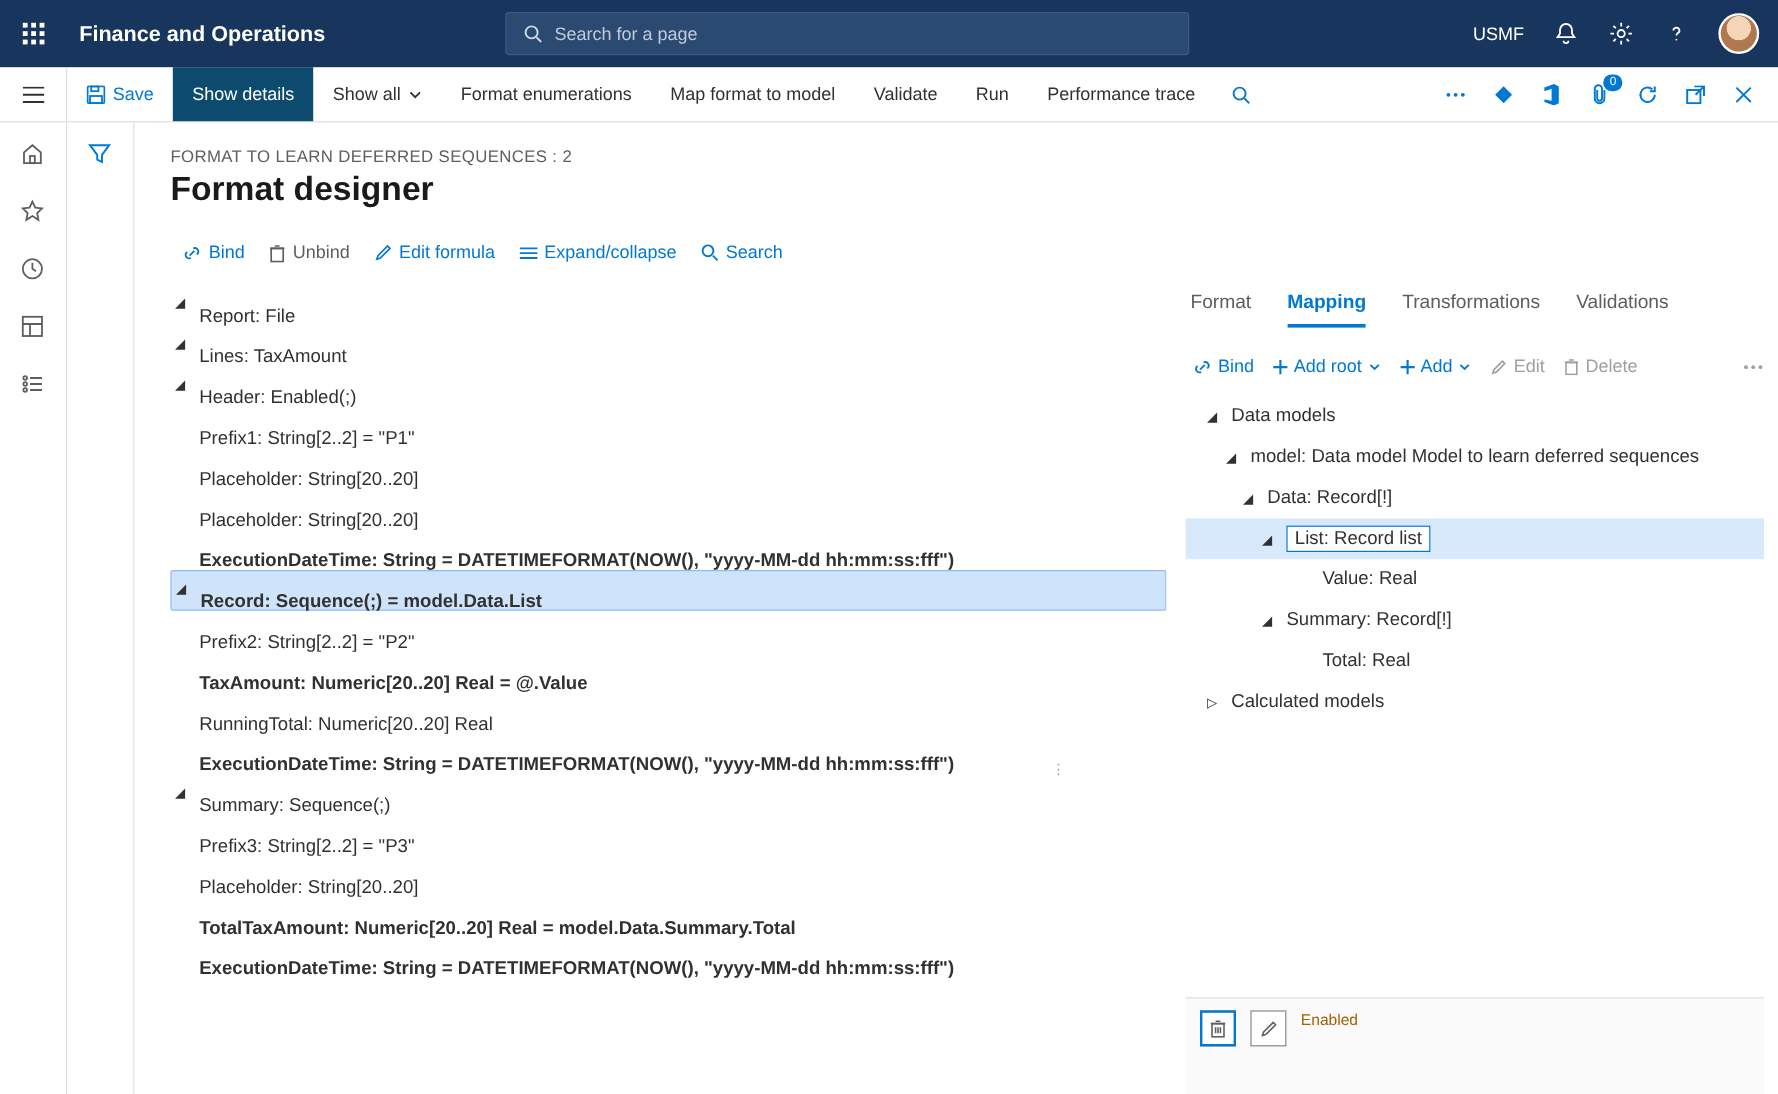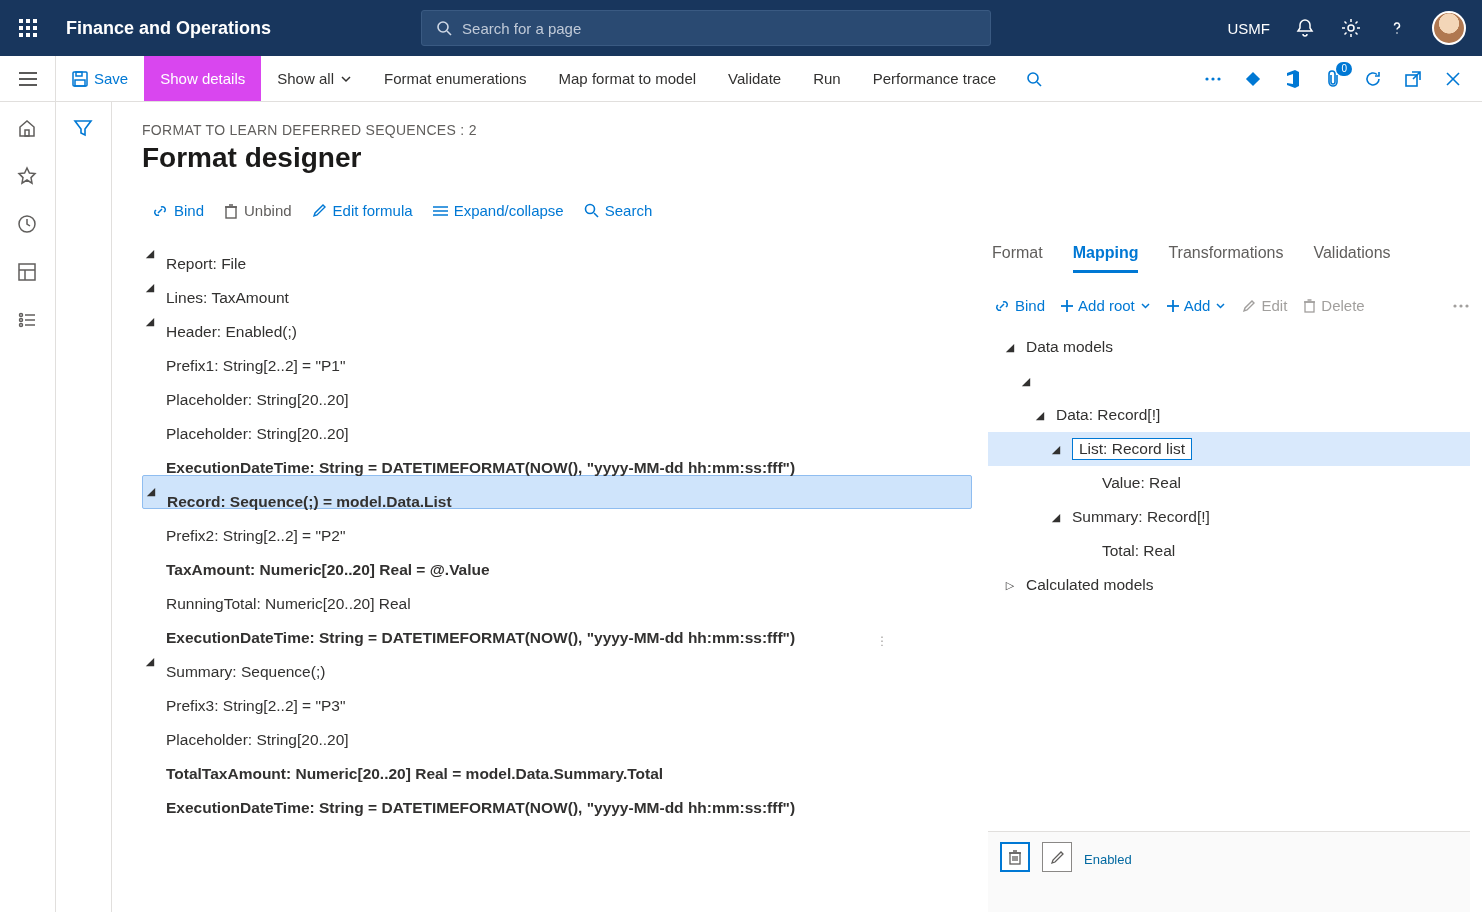--- a/index.html
+++ b/index.html
@@ -18,21 +18,21 @@
 .topnav-right { display: flex; align-items: center; gap: 24px; padding-right: 16px; }
 .topnav-right .ico { width: 22px; height: 22px; display: flex; align-items: center; justify-content: center; color:#fff;}
 .avatar { width: 34px; height: 34px; border-radius: 50%; background: radial-gradient(circle at 50% 35%, #f3d6b8 0 40%, #b07850 42% 100%); border:2px solid #fff;}
 .env-label { font-size: 15px; font-weight: 400; }
 
 
 .actionbar { height: 46px; border-bottom: 1px solid #e1dfdd; display: flex; align-items: stretch; }
 .left-nav-toggle { width: 56px; display:flex; align-items:center; justify-content:center; border-right:1px solid #e1dfdd;}
 .actionbar .abtn { display:flex; align-items:center; padding:0 16px; font-size:15px; color:#323130; cursor:pointer; gap:6px;}
 .actionbar .abtn.blue { color:#0078d4; }
-.actionbar .abtn.primary { background:#d946ef; color:#fff; }
+.actionbar .abtn.primary { background:#0c4a6e; color:#fff; }
 .actionbar-spacer { flex:1; }
 .actionbar .right-icons { display:flex; align-items:center; gap:18px; padding:0 18px; }
 .right-icons .ric { width:22px; height:22px; display:flex; align-items:center; justify-content:center; color:#0078d4; cursor:pointer; position:relative;}
 .pill-badge { position:absolute; top:-6px; right:-8px; background:#0078d4; color:#fff; font-size:10px; border-radius:10px; padding:0 5px; line-height:14px;}
 
 
 .body { display:flex; height: calc(912px - 56px - 46px); }
 .leftrail { width:56px; border-right:1px solid #e1dfdd; display:flex; flex-direction:column; align-items:center; padding-top:16px; gap:26px;}
 .leftrail .ritem { width:22px; height:22px; color:#605e5c; cursor:pointer;}
 .filterrail { width:56px; border-right:1px solid #e1dfdd; display:flex; justify-content:center; padding-top:16px;}
@@ -78,21 +78,21 @@
 .r-ind-0 { padding-left: 14px;}
 .r-ind-1 { padding-left: 30px;}
 .r-ind-2 { padding-left: 44px;}
 .r-ind-3 { padding-left: 60px;}
 .r-ind-4 { padding-left: 90px;}
 
 
 .prop-strip { margin-top:auto; border-top:1px solid #e1dfdd; padding:10px 12px 40px; display:flex; align-items:flex-start; gap:12px; background:#fafafa;}
 .prop-strip .sq { width:30px; height:30px; border:1px solid #8a8886; display:flex; align-items:center; justify-content:center; background:#fff; color:#605e5c;}
 .prop-strip .sq.active { outline:2px solid #0078d4; outline-offset:-2px;}
-.prop-strip .plabel { font-size:13px; color:#0369a1; margin-top:10px;}
+.prop-strip .plabel { font-size:13px; color:#a16207; margin-top:0;}
 
 .drag-handle { position:absolute; left:876px; top: 634px; color:#a19f9d; font-size:12px; letter-spacing:2px;}
 
 svg { display:block; }
 
 </style>
 </head>
 <body>
 
 <div class="topnav">
@@ -452,20 +452,21 @@
           </div>
       </div>
 
       <div class="rtree" id="mapping-tree">
           <div class="node r-ind-0">
             <span class="caret">◢</span>
             <span class="">Data models</span>
           </div>
           <div class="node r-ind-1">
             <span class="caret">◢</span>
+            <span class="bold ">model: Data model Model to learn deferred sequences</span>
           </div>
           <div class="node r-ind-2">
             <span class="caret">◢</span>
             <span class="">Data: Record[!]</span>
           </div>
           <div class="node r-ind-3 selected">
             <span class="caret">◢</span>
             <span class="box">List: Record list</span>
           </div>
           <div class="node r-ind-4">

